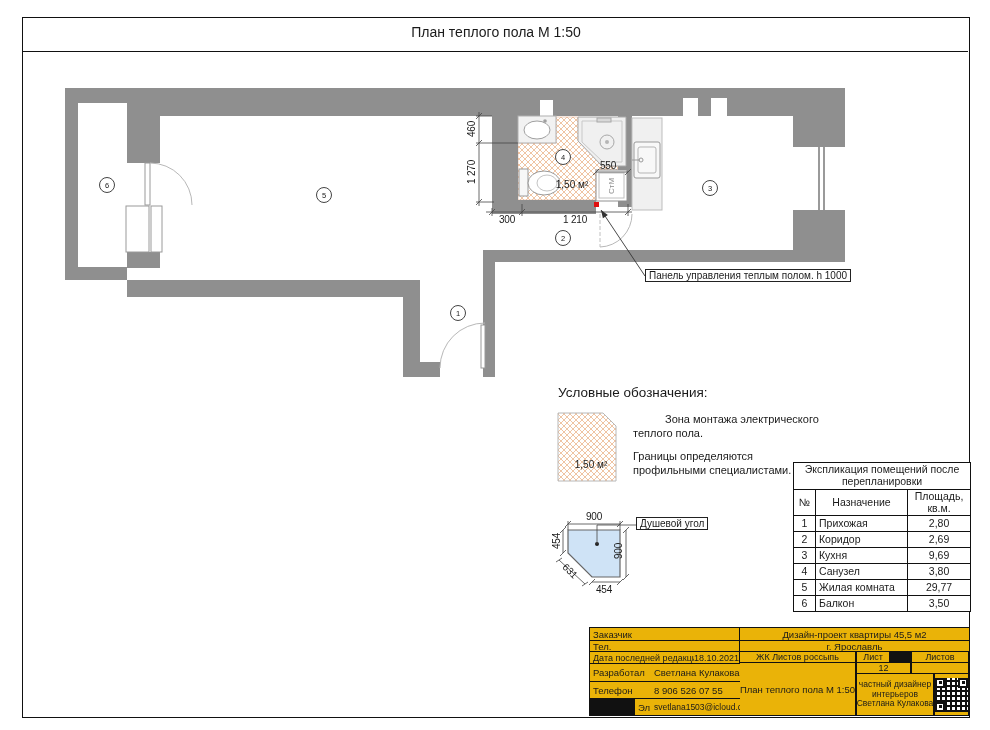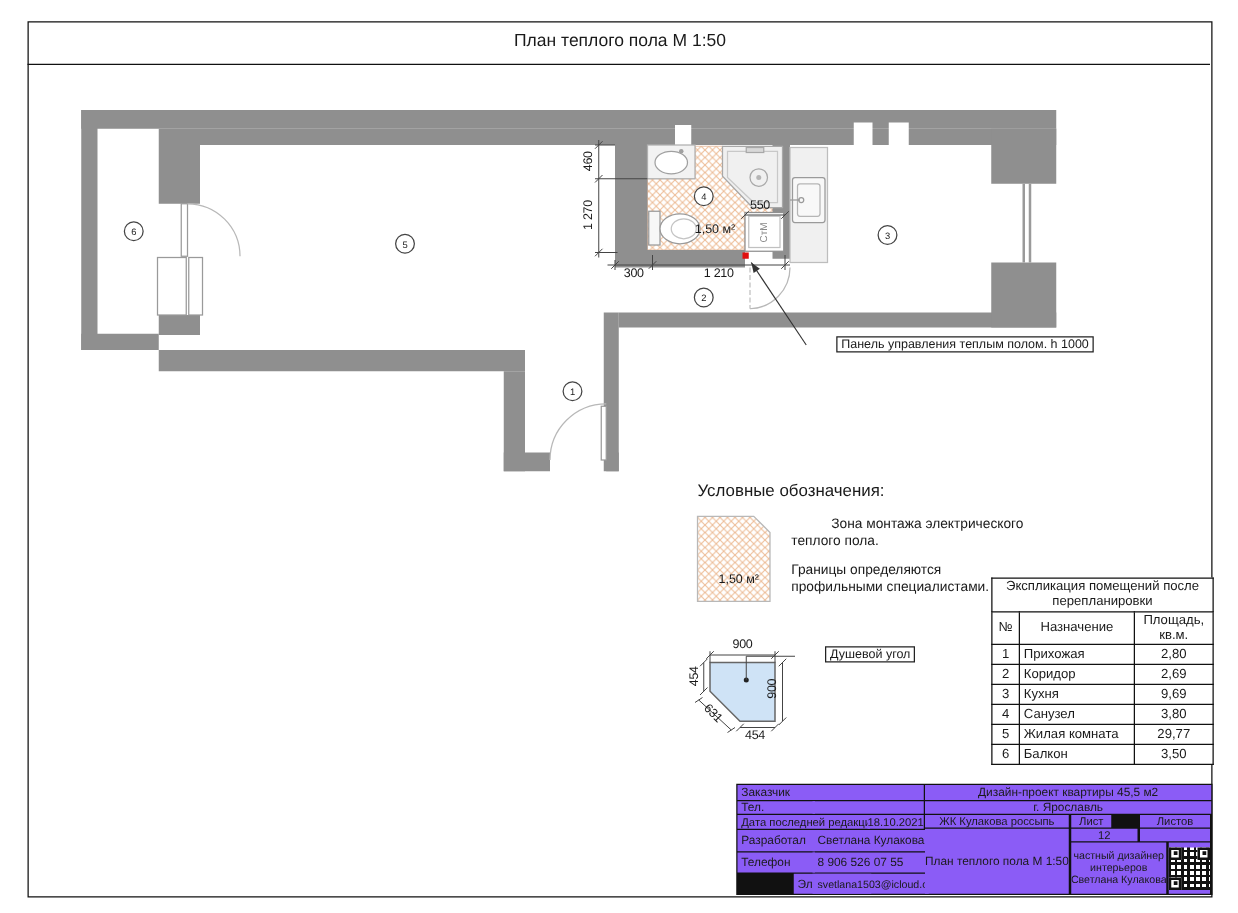--- a/index.html
+++ b/index.html
@@ -6,30 +6,30 @@
   body{width:990px;height:730px;position:relative;font-family:"Liberation Sans",sans-serif;color:#1a1a1a;overflow:hidden;}
   .abs{position:absolute;}
   .ctr{transform:translate(-50%,-50%);white-space:nowrap;}
   .rot{transform:translate(-50%,-50%) rotate(-90deg);white-space:nowrap;}
   .rot45{transform:translate(-50%,-50%) rotate(45deg);white-space:nowrap;}
   .dim{font-size:10px;letter-spacing:-0.2px;}
   .frame{border:1.6px solid #111;}
   .circle{width:14px;height:14px;border:1px solid #444;border-radius:50%;background:#fff;
           font-size:7.5px;display:flex;align-items:center;justify-content:center;
           transform:translate(-50%,-50%);}
-  .callout-box{border:1px solid #222;background:#fff;padding:0px 3px;font-size:10px;white-space:nowrap;margin-left:24px;}
+  .callout-box{border:1px solid #222;background:#fff;padding:0px 3px;font-size:10px;white-space:nowrap;}
   .legend-title{font-size:13.5px;}
   .legend-line{font-size:11px;white-space:nowrap;}
   .spec{border-collapse:collapse;font-size:10.5px;table-layout:fixed;background:#fff;}
   .spec td{border:1px solid #111;text-align:center;padding:0;height:15px;line-height:1.1;overflow:hidden;}
   .spec .t-title{height:26px;font-size:10.5px;}
   .spec .t-head{height:25px;}
   .spec .nm{text-align:left;padding-left:3px;}
   .tblock{background:#111;}
-  .tb-cell{position:absolute;background:#8b5cf6;font-size:9.5px;display:flex;align-items:center;
+  .tb-cell{position:absolute;background:#eab308;font-size:9.5px;display:flex;align-items:center;
            overflow:hidden;white-space:nowrap;}
   .tb-lab{padding-left:3px;}
   .tb-val{padding-left:4px;}
   .tb-c{justify-content:center;}
   .tb-small{font-size:9px;}
   .tb-email{font-size:8.5px;}
   .tb-designer{flex-direction:column;justify-content:center;align-items:center;font-size:8.5px;line-height:1.12;text-align:center;}
   .qr{width:34px;height:34px;position:relative;
       background:repeating-linear-gradient(0deg,#111 0 2px,transparent 2px 5px),
                  repeating-linear-gradient(90deg,#111 0 2px,#fff 2px 5px);}
@@ -281,21 +281,21 @@
   <div class="tb-cell tb-c tb-small" style="left:105px;top:25px;width:45px;height:11px;">18.10.2021</div>
   <div class="tb-cell tb-lab" style="left:1px;top:37px;width:59px;height:17px;">Разработал</div>
   <div class="tb-cell tb-val" style="left:61px;top:37px;width:89px;height:17px;">Светлана Кулакова</div>
   <div class="tb-cell tb-lab" style="left:1px;top:55px;width:59px;height:16px;">Телефон</div>
   <div class="tb-cell tb-val" style="left:61px;top:55px;width:89px;height:16px;">8 906 526 07 55</div>
   <div class="tb-cell tb-lab" style="left:1px;top:72px;width:59px;height:16px;margin-left:45px;">Эл.почта</div>
   <div class="tb-cell tb-val tb-email" style="left:61px;top:72px;width:89px;height:16px;">svetlana1503@icloud.com</div>
 
   <div class="tb-cell tb-c" style="left:151px;top:1px;width:229px;height:12px;">Дизайн-проект квартиры 45,5 м2</div>
   <div class="tb-cell tb-c" style="left:151px;top:14px;width:229px;height:10px;">г. Ярославль</div>
-  <div class="tb-cell tb-c tb-small" style="left:151px;top:25px;width:115px;height:10px;">ЖК Кулакова россыпь</div>
+  <div class="tb-cell tb-c tb-small" style="left:151px;top:25px;width:115px;height:10px;">ЖК Листов россыпь</div>
   <div class="tb-cell tb-c tb-small" style="left:268px;top:25px;width:32px;height:10px;">Лист</div>
   <div class="tb-cell tb-c tb-small" style="left:323px;top:25px;width:56px;height:10px;">Листов</div>
   <div class="tb-cell tb-c tb-small" style="left:268px;top:36px;width:53px;height:10px;">12</div>
   <div class="tb-cell" style="left:323px;top:36px;width:56px;height:10px;"></div>
   <div class="tb-cell tb-c" style="left:151px;top:36px;width:115px;height:52px;">План теплого пола М 1:50</div>
   <div class="tb-cell tb-designer" style="left:268px;top:47px;width:76px;height:41px;">
     <div>частный дизайнер</div>
     <div>интерьеров</div>
     <div>Светлана Кулакова</div>
   </div>

